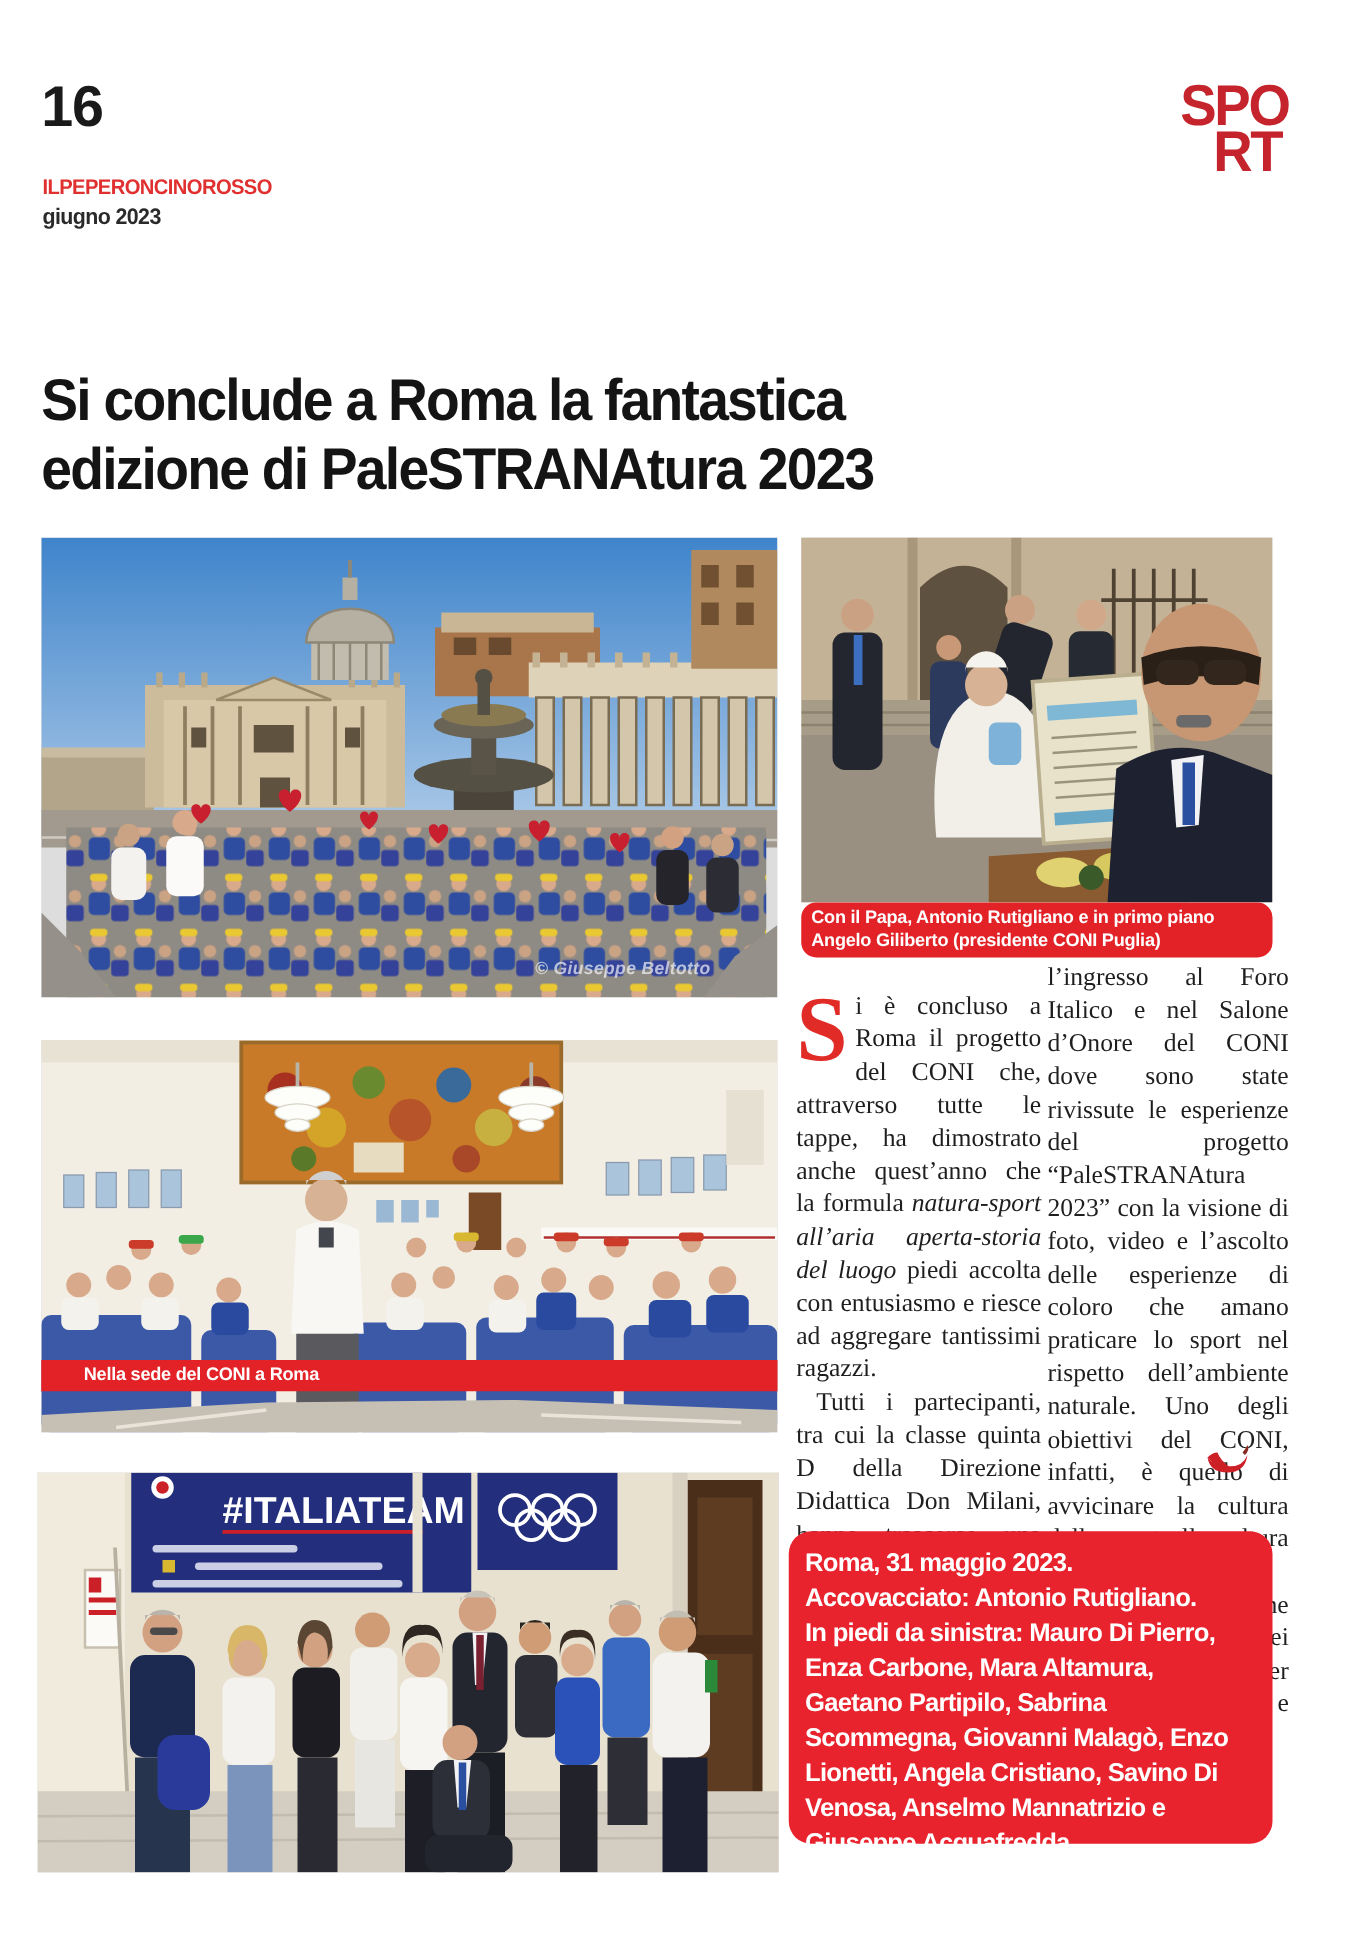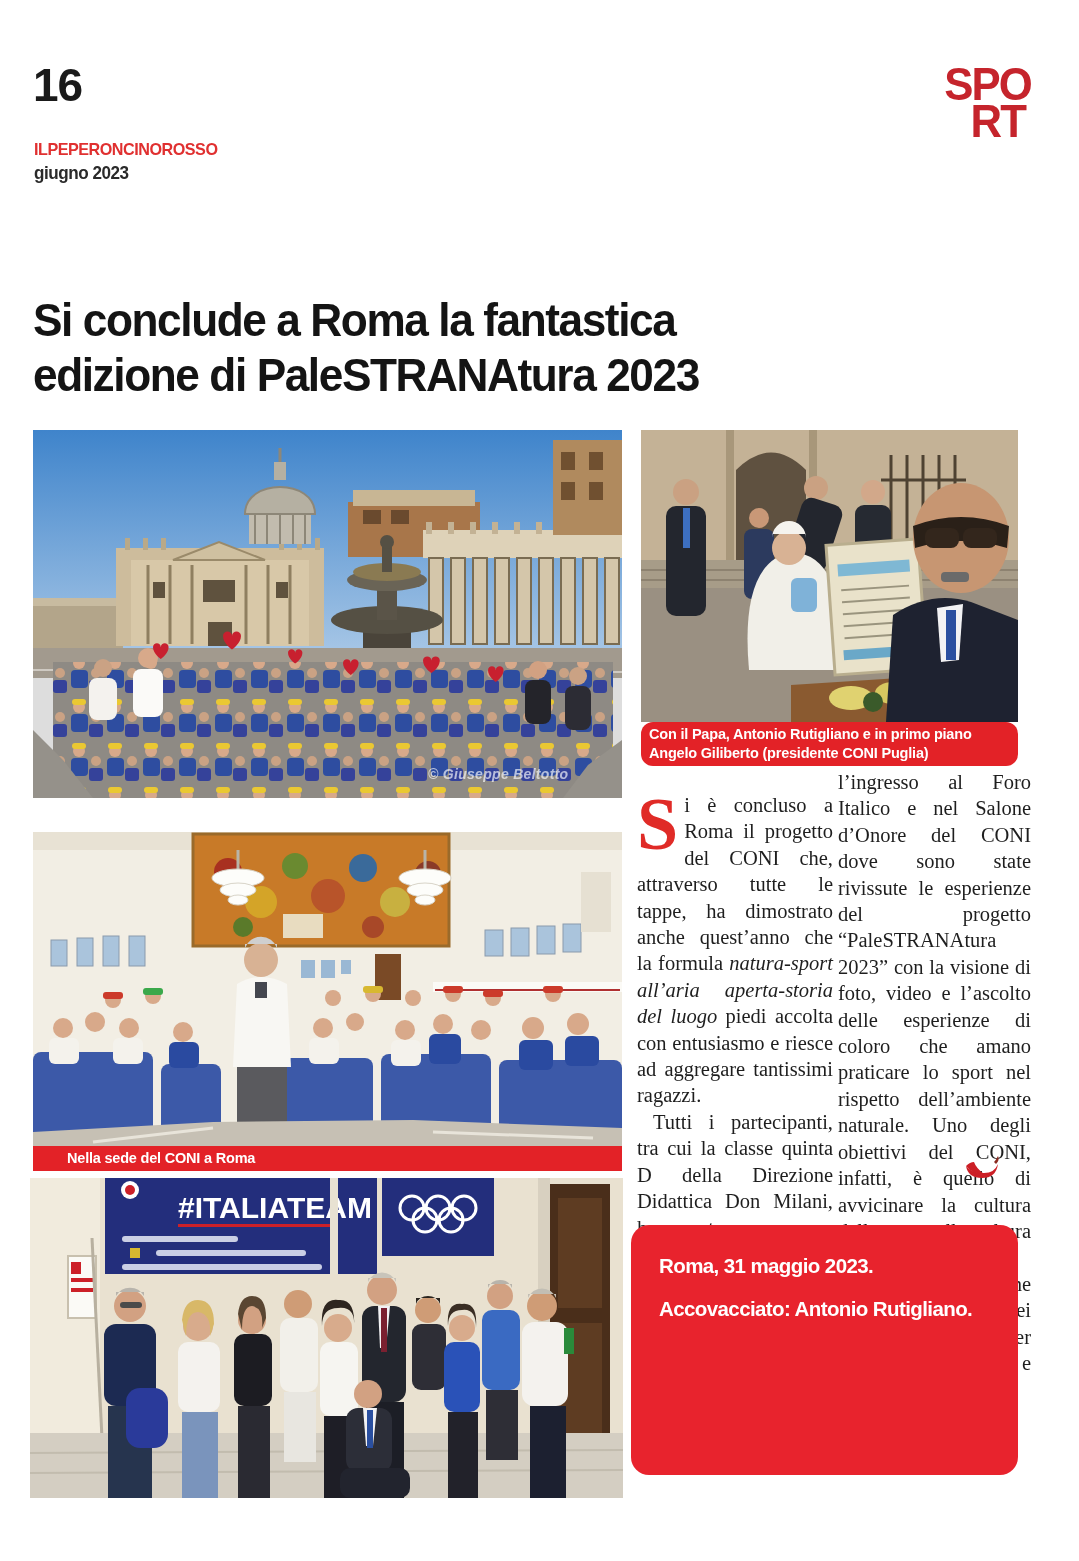--- a/index.html
+++ b/index.html
@@ -32,21 +32,21 @@
   .col p{margin:0;}
   .col p.indent{text-indent:16px;}
   .dropcap{float:left;color:#e02b27;font-size:74px;line-height:56px;font-weight:700;
            padding:4px 6px 0 0;font-family:"Liberation Serif",serif;}
   .ital{font-style:italic;}
   .pepper{position:absolute;left:962px;top:1152px;}
   
   .infobox{position:absolute;left:631px;top:1225px;width:387px;height:250px;background:#e8232d;
            border-radius:18px;color:#ffffff;font-weight:700;font-size:20.5px;line-height:28px;
            padding:12px 13px;box-sizing:border-box;letter-spacing:-0.6px;}
-  .infobox p{margin:15px;}
+  .infobox p{margin:0;}
 </style>
 </head>
 <body>
 
 <div class="page">
 
   <div class="page-number">16</div>
   <div class="masthead">ILPEPERONCINOROSSO</div>
   <div class="issue-date">giugno 2023</div>
   <div class="sport-logo">
@@ -402,21 +402,21 @@
         <rect x="222" y="150" width="12" height="16" fill="#44464e"></rect>
       </g>
 
       <polygon points="0,314 589,314 589,296 380,288 180,290 0,300" fill="#c6c0b4"></polygon>
       <g stroke="#e8e4da" stroke-width="3">
           <line x1="60" y1="310" x2="180" y2="296"></line>
           <line x1="400" y1="300" x2="560" y2="306"></line>
         </g>
     </svg>
   </div>
-  <div class="caption-bar" style="left:33px;top:1146px;width:589px;height:25px;padding-left:34px;">Nella sede del CONI a Roma</div>
+  <div class="caption-bar" style="left:33px;top:1088px;width:589px;height:25px;padding-left:34px;">Nella sede del CONI a Roma</div>
 
   <div class="photo" style="left:30px;top:1178px;width:593px;height:320px;">
     <svg width="593" height="320" viewBox="0 0 593 320">
       <rect width="593" height="320" fill="#e9e1d0"></rect>
 
       <rect x="0" y="0" width="70" height="320" fill="#f1ebdd"></rect>
       <rect x="38" y="78" width="28" height="62" fill="#fbfaf6" stroke="#c8c0ae" stroke-width="2"></rect>
       <rect x="41" y="84" width="10" height="12" fill="#cc2028"></rect>
         <rect x="41" y="100" width="22" height="4" fill="#cc2028"></rect>
       <rect x="41" y="110" width="22" height="4" fill="#cc2028"></rect>
@@ -519,15 +519,16 @@
         <polygon points="333,230 347,230 343,268 336,268" fill="#f2f2f4"></polygon>
         <rect x="337" y="232" width="6" height="38" fill="#2a4fa0"></rect>
         <rect x="310" y="290" width="70" height="30" rx="10" fill="#22242e"></rect>
       </g>
     </svg>
   </div>
 
   <div class="infobox">
     <p>Roma, 31 maggio 2023.</p>
     <p>Accovacciato: Antonio Rutigliano.</p>
+    <p>In piedi da sinistra: Mauro Di Pierro, Enza Carbone, Mara Altamura, Gaetano Partipilo, Sabrina Scommegna, Giovanni Malagò, Enzo Lionetti, Angela Cristiano, Savino Di Venosa, Anselmo Mannatrizio e Giuseppe Acquafredda.</p>
   </div>
 
 </div>
 
 </body></html>

